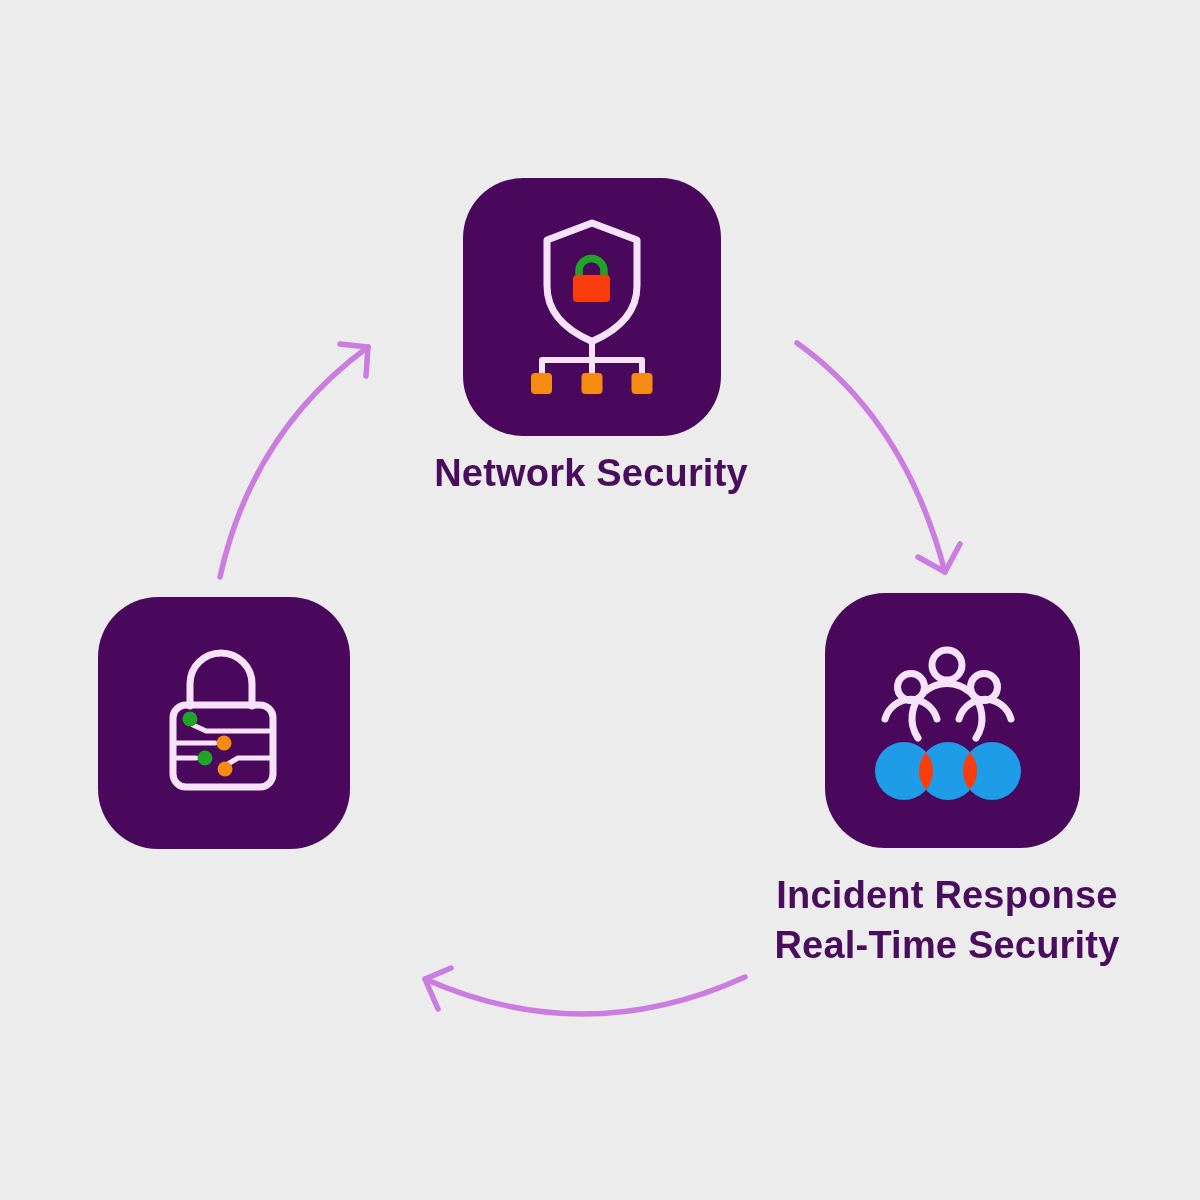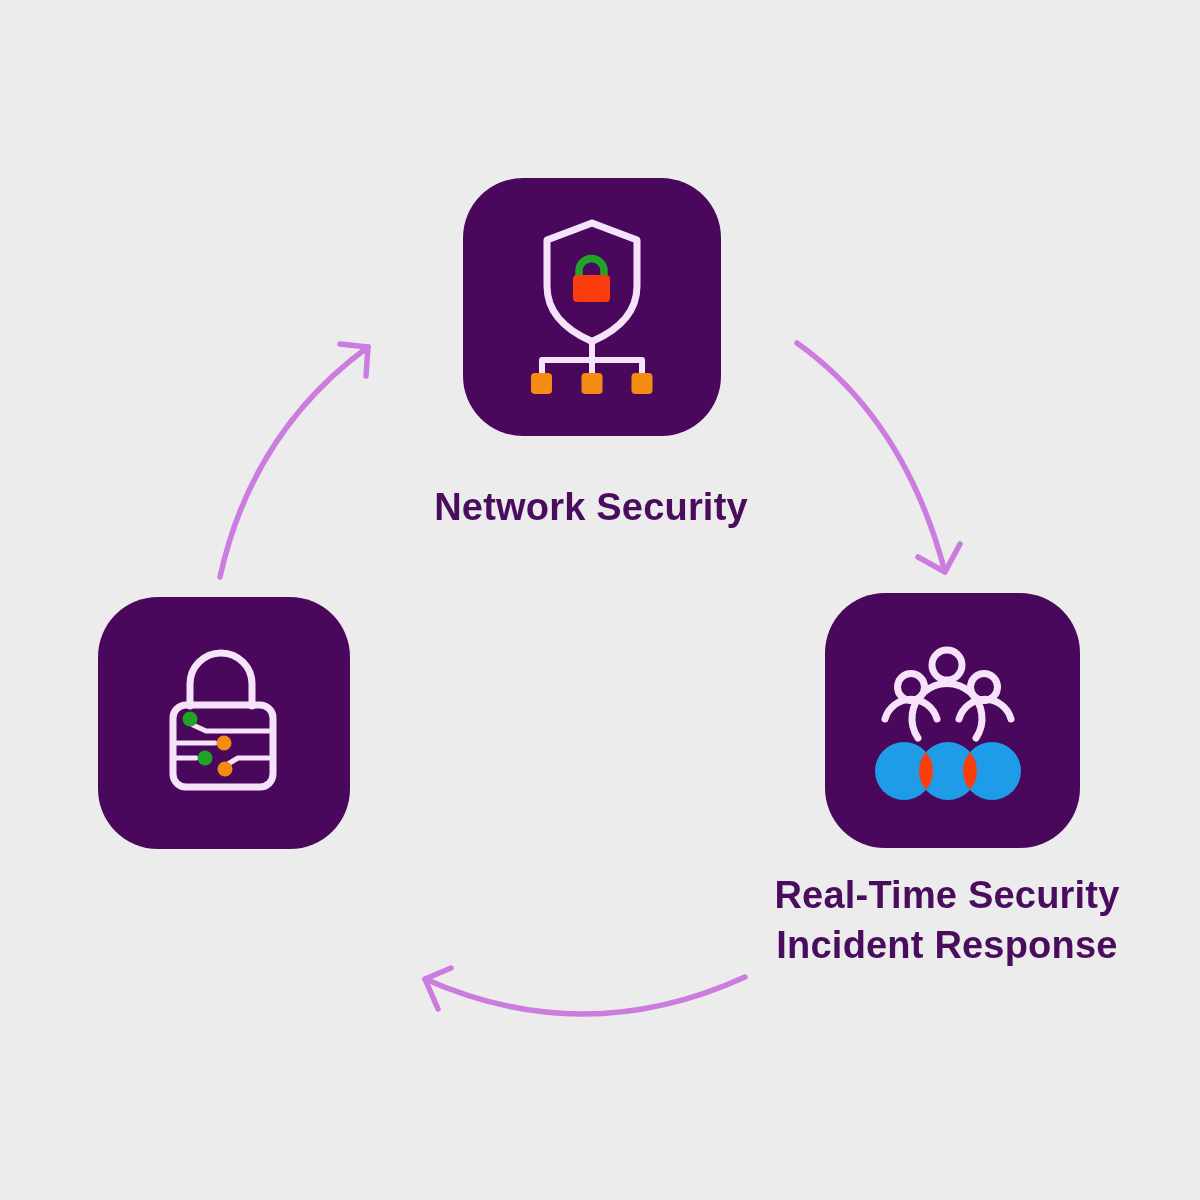--- a/index.html
+++ b/index.html
@@ -24,21 +24,21 @@
     position: absolute;
     transform: translateX(-50%);
     color: var(--label-text, #4A0D5E);
     font-weight: bold;
     font-size: 38px;
     line-height: 50px;
     text-align: center;
     white-space: nowrap;
     letter-spacing: 0.2px;
   }
-  #label-top   { left: 591px; top: 482px; }
+  #label-top   { left: 591px; top: 448px; }
   #label-right { left: 947px; top: 870px; }
   #label-left  { left: 220px; top: 876px; }
 </style>
 </head>
 <body>
 
 <div class="canvas">
 
   <svg class="arrows" width="1200" height="1200" viewBox="0 0 1200 1200">
     <g fill="none" stroke="var(--arrow)" stroke-width="5.5" stroke-linecap="round" stroke-linejoin="round">
@@ -99,22 +99,22 @@
         </defs>
         <circle cx="904" cy="771" r="29" fill="var(--blue)"></circle>
         <circle cx="948" cy="771" r="29" fill="var(--blue)"></circle>
         <circle cx="992" cy="771" r="29" fill="var(--blue)"></circle>
         <circle cx="948" cy="771" r="29" fill="var(--red-orange)" clip-path="url(#lens-left)"></circle>
         <circle cx="948" cy="771" r="29" fill="var(--red-orange)" clip-path="url(#lens-right)"></circle>
       </g>
     </svg>
   </div>
   <div class="label" id="label-right">
+    <div>Incident Response</div>
     <div>Real-Time Security</div>
-    <div>Incident Response</div>
   </div>
 
   <div class="card" id="card-left">
     <svg viewBox="98 597 252 252">
       <g fill="none" stroke="var(--icon-light)" stroke-linecap="round">
         <path d="M190,706 L190,684 A31,31 0 0 1 252,684 L252,706" stroke-width="7"></path>
         <rect x="173" y="705" width="100" height="82" rx="13" stroke-width="7"></rect>
       </g>
       <g fill="none" stroke="var(--icon-light)" stroke-width="5" stroke-linecap="round" stroke-linejoin="round">
         <path d="M193,725 L206,731 L269,731"></path>

